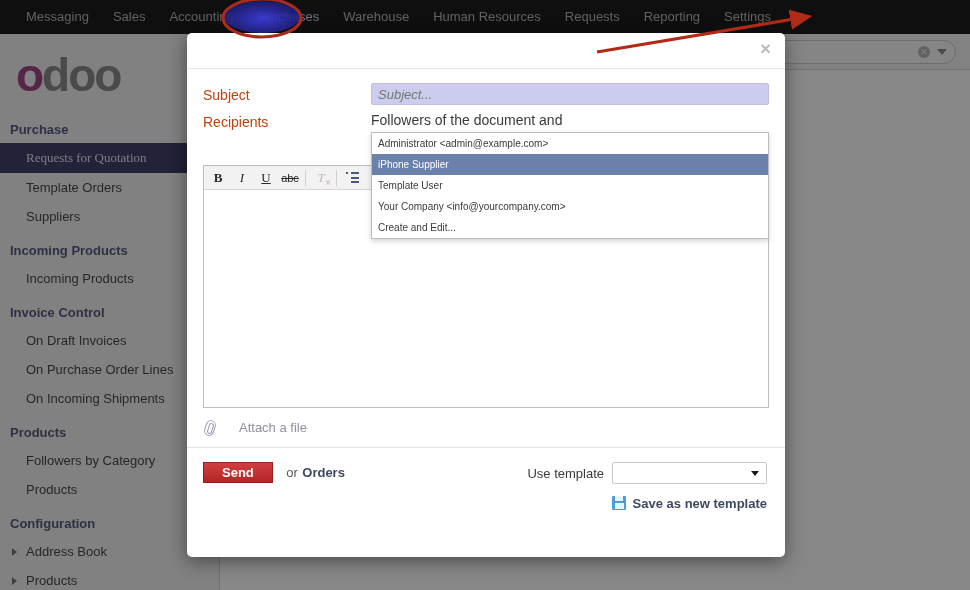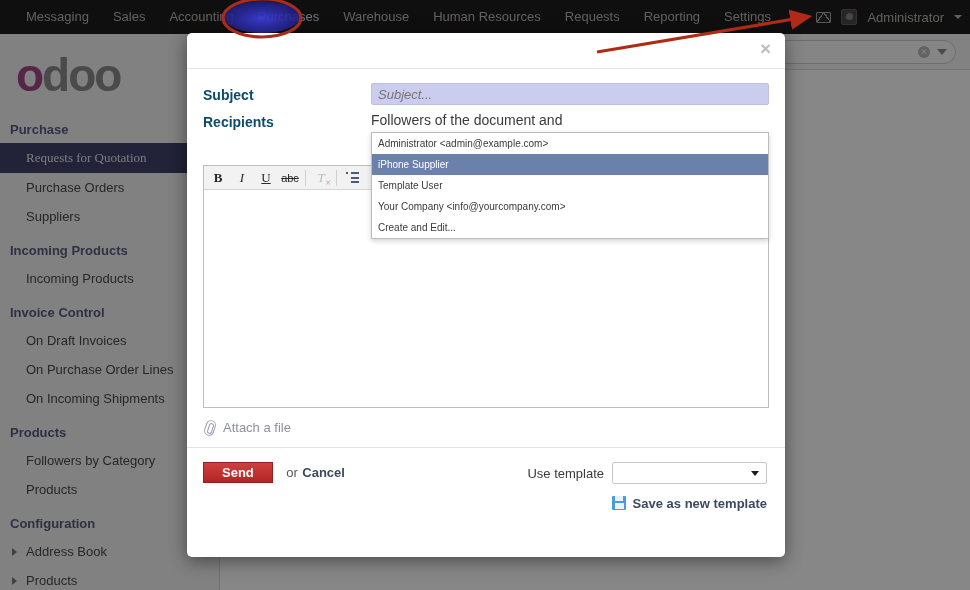--- a/index.html
+++ b/index.html
@@ -131,21 +131,21 @@
     height: 36px; border-bottom: 1px solid #e5e5e5; position: relative;
   }
   .modal-close {
     position: absolute; right: 14px; top: 6px; font-size: 19px;
     color: #bdbdbd; line-height: 19px; font-weight: bold;
   }
   .modal-body { padding: 14px 16px 0 16px; }
 
   .field-row { display: flex; align-items: flex-start; margin-bottom: 5px; }
   .field-label {
-    width: 168px; font-size: 14px; font-weight: bold; color: #0c4a6e;
+    width: 168px; font-size: 14px; font-weight: normal; color: #c2410c;
     padding-top: 4px;
   }
   .field-ctl { flex: 1; position: relative; }
   .subject-input {
     width: 100%; height: 22px; background: #ccccee; border: 1px solid #bfbfe3;
     border-radius: 2px; padding: 0 6px; font-size: 13px; font-style: italic;
     color: #8e8eb4; font-family: "Liberation Sans", sans-serif;
     outline: none;
   }
   .followers-text { font-size: 14px; color: #3a3a3a; padding-top: 2px; padding-bottom: 6px; }
@@ -193,21 +193,21 @@
   .tb-s { text-decoration: line-through; font-size: 11px; }
   .tb-rm { color: #b9b9c6; font-style: italic; font-family: "Liberation Serif", serif; position: relative; }
   .tb-rm:after { content:"×"; position:absolute; right:2px; bottom:1px; font-size:10px; color:#d08f9e; font-style: normal;}
   .ic-ul, .ic-ol { width: 13px; height: 11px; display:flex; flex-direction:column; justify-content: space-between;}
   .ic-ul i, .ic-ol i { display:block; height:2px; background:#4a5a7a; margin-left:5px;}
   .ul-dots { position: relative; }
   .ul-dots:before{content:"";position:absolute;left:0;top:0;width:2px;height:2px;background:#4a5a7a;}
   .editor-area { height: 100%; background: #fff; }
 
   .attach-row {
-    padding: 12px 16px 12px 16px; display: flex; align-items: center; gap: 7px;
+    padding: 12px 16px 12px 16px; display: flex; align-items: center; gap: 23px;
     border-bottom: 1px solid #e3e3e3;
   }
   .clip-icon {
     width: 13px; height: 15px; position: relative; display:inline-block;
   }
   .clip-icon:before {
     content:""; position:absolute; left:2px; top:0; width:8px; height:14px;
     border: 1.6px solid #9b9bb5; border-radius: 5px; transform: rotate(18deg);
   }
   .clip-icon:after {
@@ -262,26 +262,20 @@
       <div class="tb-item">Messaging</div>
       <div class="tb-item">Sales</div>
       <div class="tb-item">Accounting</div>
       <div class="tb-item active">Purchases</div>
       <div class="tb-item">Warehouse</div>
       <div class="tb-item">Human Resources</div>
       <div class="tb-item">Requests</div>
       <div class="tb-item">Reporting</div>
       <div class="tb-item">Settings</div>
     </div>
-    <div class="topbar-right">
-      <div class="mail-icon"></div>
-      <div class="avatar-box"></div>
-      <div class="user-name">Administrator</div>
-      <div class="caret-down"></div>
-    </div>
   </div>
 
   <div class="searchbar-row">
     <div class="searchbox">
       <div class="clear-x">✕</div>
       <div class="caret-down"></div>
     </div>
   </div>
 
   <div class="viewswitch">
@@ -301,21 +295,21 @@
     <div class="vs-btn">
         <span class="ic-cal"></span>
       </div>
   </div>
 
   <div class="sidebar">
     <div class="logo"><span class="o1">o</span><span>doo</span></div>
 
     <div class="sb-section">Purchase</div>
     <div class="sb-item active">Requests for Quotation</div>
-    <div class="sb-item">Purchase Orders</div>
+    <div class="sb-item">Template Orders</div>
     <div class="sb-item">Suppliers</div>
 
     <div class="sb-section">Incoming Products</div>
     <div class="sb-item">Incoming Products</div>
 
     <div class="sb-section">Invoice Control</div>
     <div class="sb-item">On Draft Invoices</div>
     <div class="sb-item">On Purchase Order Lines</div>
     <div class="sb-item">On Incoming Shipments</div>
 
@@ -398,21 +392,21 @@
     </div>
 
     <div class="attach-row">
       <span class="clip-icon"></span>
       <span class="attach-label">Attach a file</span>
     </div>
 
     <div class="footer">
       <span class="send-btn">Send</span>
       <span class="or-text">or</span>
-      <span class="cancel-link">Cancel</span>
+      <span class="cancel-link">Orders</span>
 
       <div class="tpl-block">
         <div class="tpl-row">
           <span class="tpl-label">Use template</span>
           <div class="tpl-select">
             <span class="caret-down"></span>
           </div>
         </div>
         <div class="save-tpl-row">
           <span class="disk-icon"></span>

